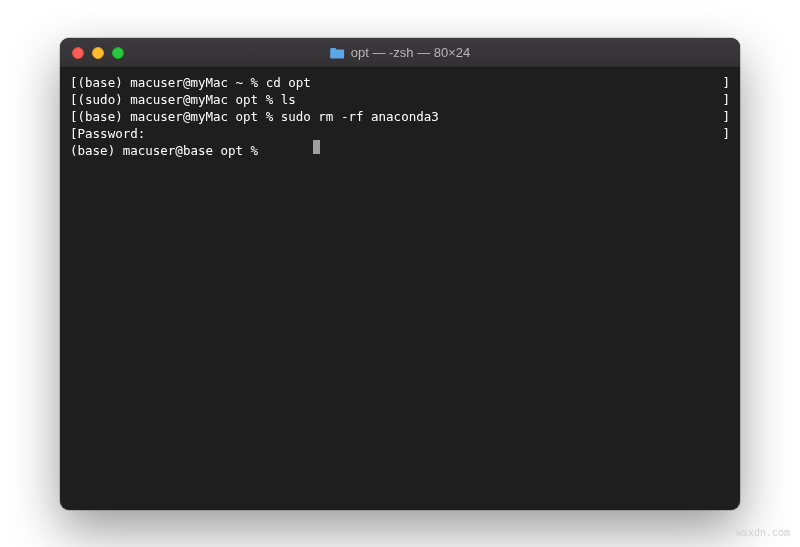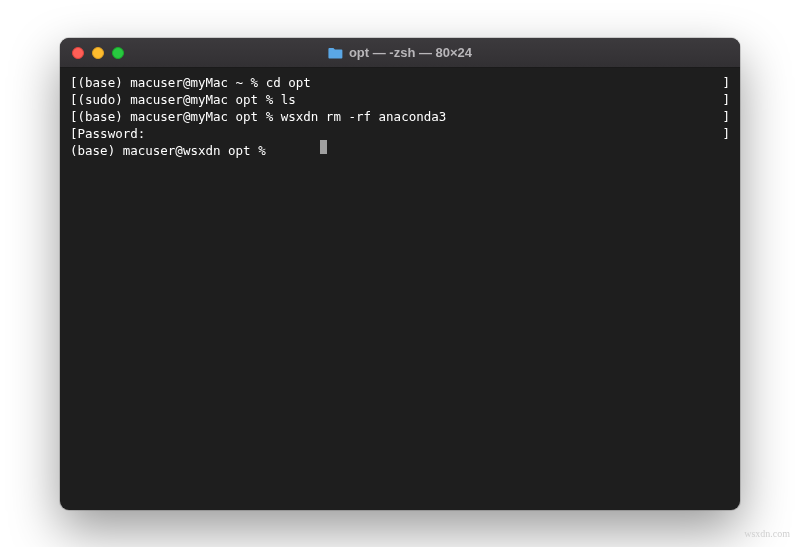--- a/index.html
+++ b/index.html
@@ -16,21 +16,21 @@
       justify-content: center;
       padding-top: 38px;
       font-family: "SF Mono", Menlo, Monaco, Consolas, monospace;
       position: relative;
     }
     .watermark {
       position: absolute;
       bottom: 8px;
       right: 10px;
       color: #d0d0d0;
-      font-family: Liberation Serif, serif;
+      font-family: Liberation Mono, monospace;
       font-size: 10px;
     }
     .window {
       width: 680px;
       height: 472px;
       background: #1e1e1e;
       border-radius: 9px;
       box-shadow: 0 20px 50px rgba(0,0,0,0.4), 0 0 0 1px rgba(0,0,0,0.15);
       overflow: hidden;
       display: flex;
@@ -61,21 +61,21 @@
     .title-center {
       position: absolute;
       left: 50%;
       transform: translateX(-50%);
       display: flex;
       align-items: center;
       gap: 6px;
       color: #b8b6b9;
       font-family: -apple-system, BlinkMacSystemFont, sans-serif;
       font-size: 13px;
-      font-weight: 700;
+      font-weight: 400;
     }
     .folder-icon {
       width: 15px;
       height: 12px;
       display: inline-block;
     }
     .folder-icon svg {
       width: 100%;
       height: 100%;
     }
@@ -129,26 +129,26 @@
   <div class="terminal-body">
     <div class="line">
       <span class="line-start">[(base) macuser@myMac ~ % cd opt</span>
       <span class="line-end">]</span>
     </div>
     <div class="line">
       <span class="line-start">[(sudo) macuser@myMac opt % ls</span>
       <span class="line-end">]</span>
     </div>
     <div class="line">
-      <span class="line-start">[(base) macuser@myMac opt % wsxdn rm -rf anaconda3</span>
+      <span class="line-start">[(base) macuser@myMac opt % sudo rm -rf anaconda3</span>
       <span class="line-end">]</span>
     </div>
     <div class="line">
       <span class="line-start">[Password:</span>
       <span class="line-end">]</span>
     </div>
     <div class="line">
-      <span>(base) macuser@wsxdn opt % </span><span class="cursor"></span>
+      <span>(base) macuser@base opt % </span><span class="cursor"></span>
     </div>
   </div>
 </div>
 
 <div class="watermark">wsxdn.com</div>
 
 </body></html>

